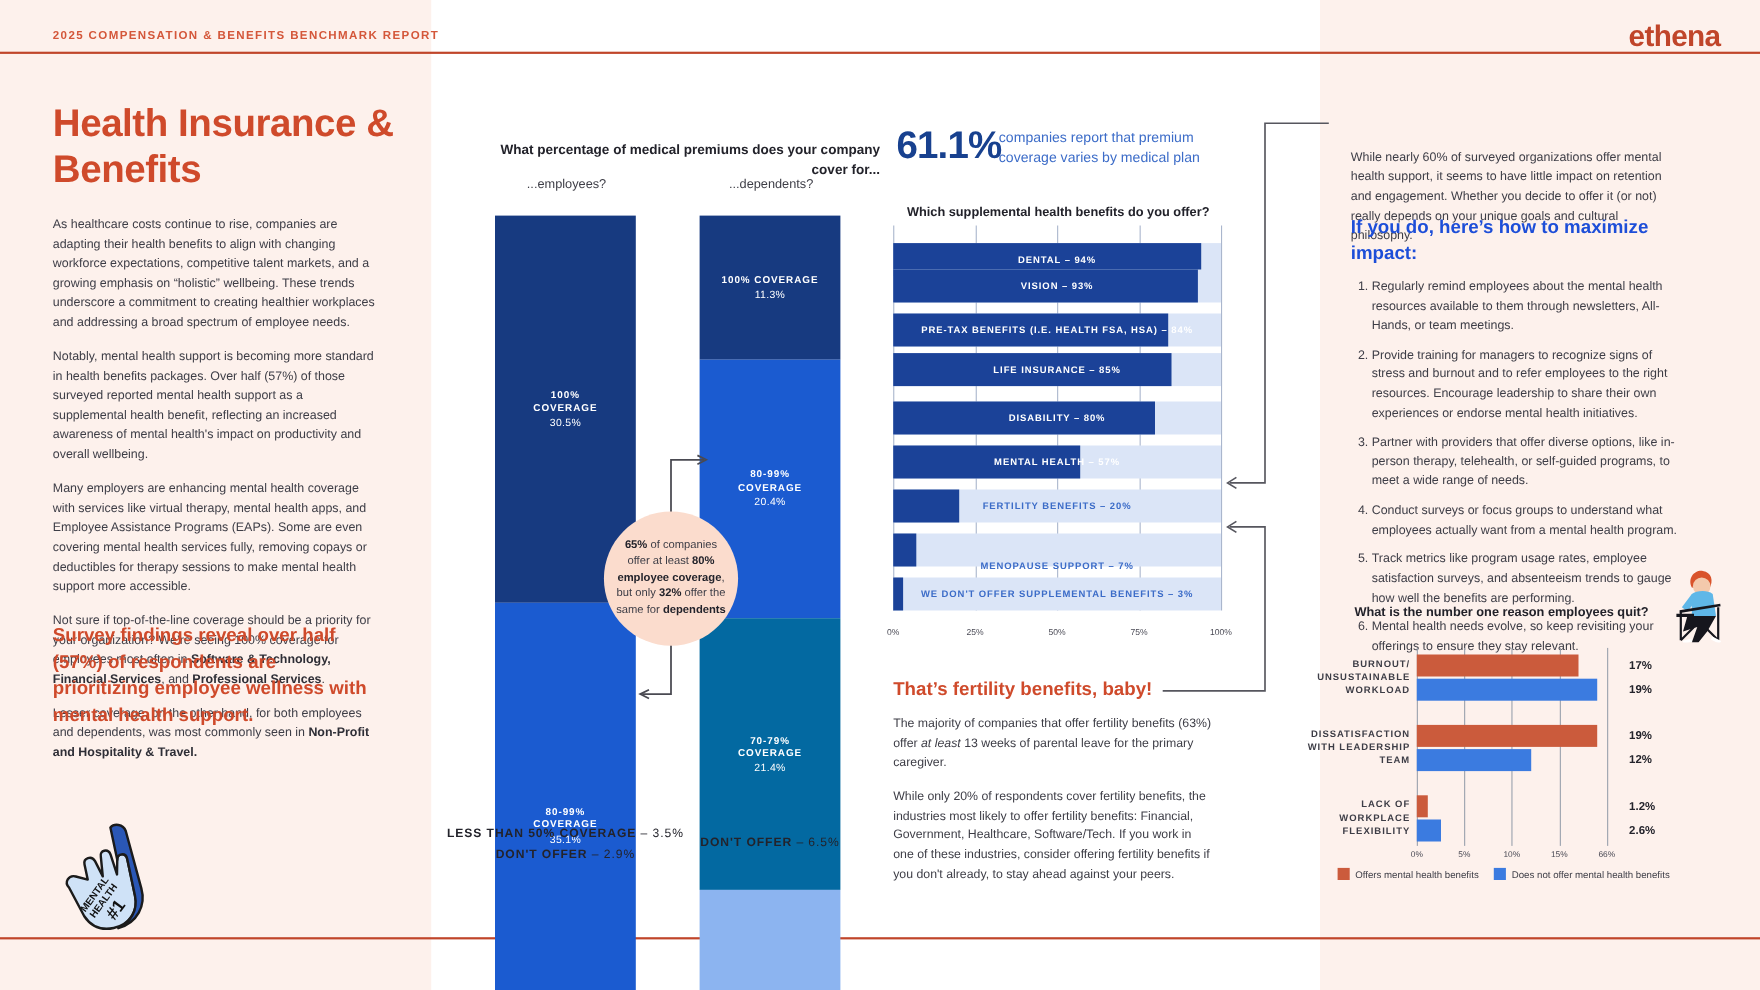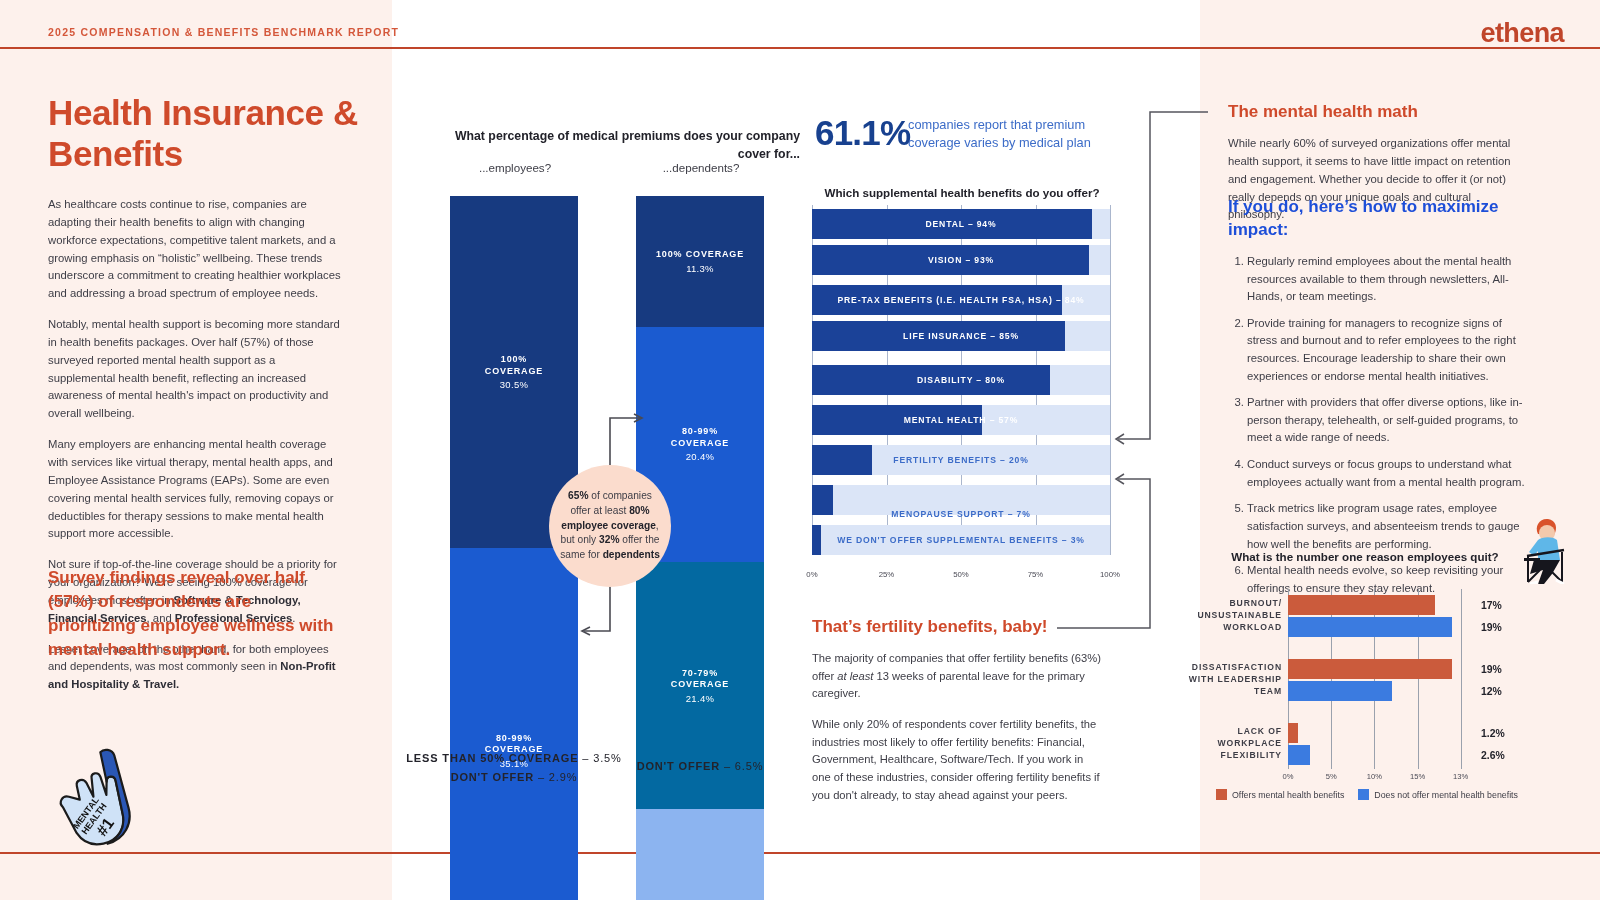--- a/index.html
+++ b/index.html
@@ -226,21 +226,21 @@
 
   <div class="hb-title">Which supplemental health benefits do you offer?</div>
   <div class="hbchart" id="hbchart" style="height: 350px;">
     <div class="hb-grid" id="hb-grid">
         <i style="left: 0px;"></i>
         <i style="left: 74.5px;"></i>
         <i style="left: 149px;"></i>
         <i style="left: 223.5px;"></i>
         <i style="left: 298px;"></i>
       </div>
-  <div class="hb-row" style="top: 4px; padding-left: 40px;">
+  <div class="hb-row" style="top: 16px; padding-left: 40px;">
         <div class="hb-track"></div>
         <div class="hb-fill" style="width: 280.12px;"></div>
         <div class="hb-lab on">DENTAL – 94%</div>
       </div>
       <div class="hb-row" style="top: 40px;">
         <div class="hb-track"></div>
         <div class="hb-fill" style="width: 277.14px;"></div>
         <div class="hb-lab on">VISION – 93%</div>
       </div>
       <div class="hb-row" style="top: 80px;">
@@ -287,21 +287,20 @@
       <span style="left: 298px;">100%</span>
     </div>
 
   <svg class="conn">
     <path d="M1208,112 L1150,112 L1150,439 L1118,439" fill="none" stroke="#56565e" stroke-width="1.5"></path>
     <path d="M1124,434 L1116,439 L1124,444" fill="none" stroke="#56565e" stroke-width="1.5"></path>
     <path d="M1118,479 L1150,479 L1150,628 L1057,628" fill="none" stroke="#56565e" stroke-width="1.5"></path>
     <path d="M1124,474 L1116,479 L1124,484" fill="none" stroke="#56565e" stroke-width="1.5"></path>
   </svg>
 
-  <h2 class="r-h1">The mental health math</h2>
   <p class="r-p">While nearly 60% of surveyed organizations offer mental health support, it seems to have little impact on retention and engagement. Whether you decide to offer it (or not) really depends on your unique goals and cultural philosophy.</p>
   <h2 class="r-h2">If you do, here’s how to maximize impact:</h2>
   <div class="r-list">
     <ol id="impact-list">
         <li>Regularly remind employees about the mental health resources available to them through newsletters, All-Hands, or team meetings.</li>
         <li>Provide training for managers to recognize signs of stress and burnout and to refer employees to the right resources. Encourage leadership to share their own experiences or endorse mental health initiatives.</li>
         <li>Partner with providers that offer diverse options, like in-person therapy, telehealth, or self-guided programs, to meet a wide range of needs.</li>
         <li>Conduct surveys or focus groups to understand what employees actually want from a mental health program.</li>
         <li>Track metrics like program usage rates, employee satisfaction surveys, and absenteeism trends to gauge how well the benefits are performing.</li>
         <li>Mental health needs evolve, so keep revisiting your offerings to ensure they stay relevant.</li>
@@ -352,21 +351,21 @@
       <div class="q-val" style="top: 664px;">19%</div>
       <div class="q-val" style="top: 686px;">12%</div>
       <div class="q-val" style="top: 728px;">1.2%</div>
       <div class="q-val" style="top: 750px;">2.6%</div>
     </div>
   <div class="q-axis" id="q-axis" style="position: absolute; left: 1288px; top: 772px; width: 190px; height: 12px;">
       <span style="left: 0px;">0%</span>
       <span style="left: 43.1818px;">5%</span>
       <span style="left: 86.3636px;">10%</span>
       <span style="left: 129.545px;">15%</span>
-      <span style="left: 172.727px;">13%</span>
+      <span style="left: 172.727px;">66%</span>
     </div>
   <div class="q-legend" id="q-legend">
       <div class="it">
         <span class="sw" style="background: rgb(203, 91, 60);"></span>
         <span>Offers mental health benefits</span>
       </div>
       <div class="it">
         <span class="sw" style="background: rgb(59, 123, 224);"></span>
         <span>Does not offer mental health benefits</span>
       </div>

